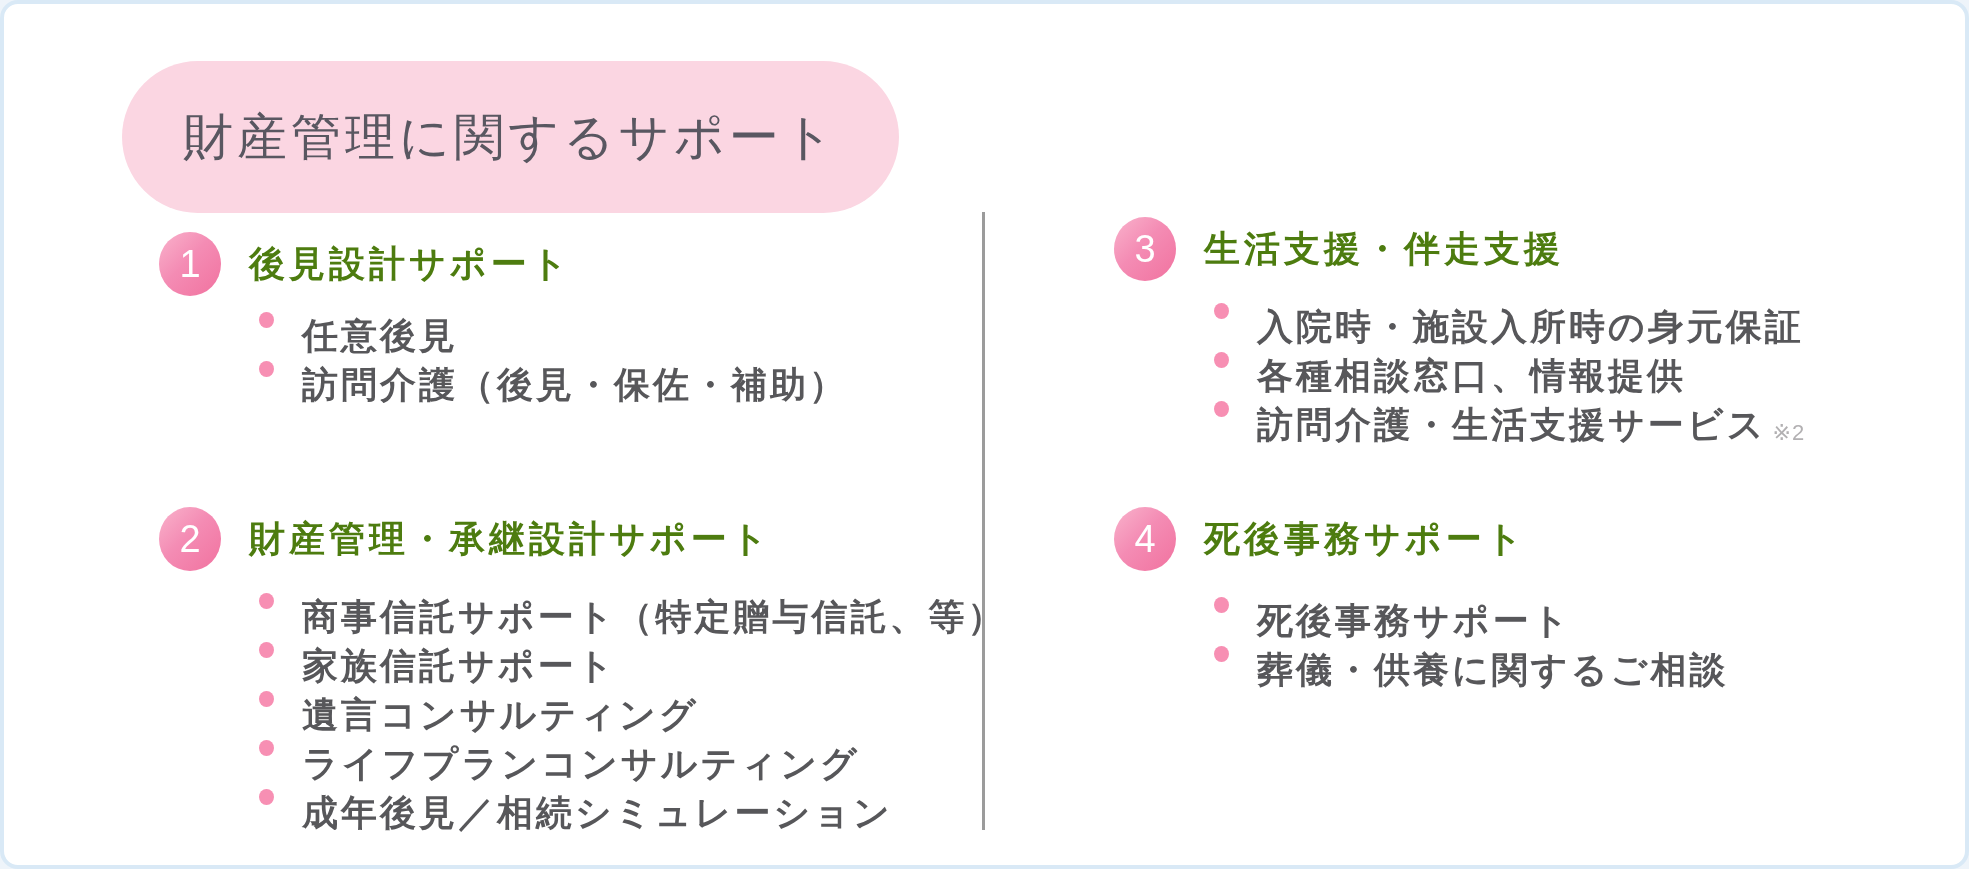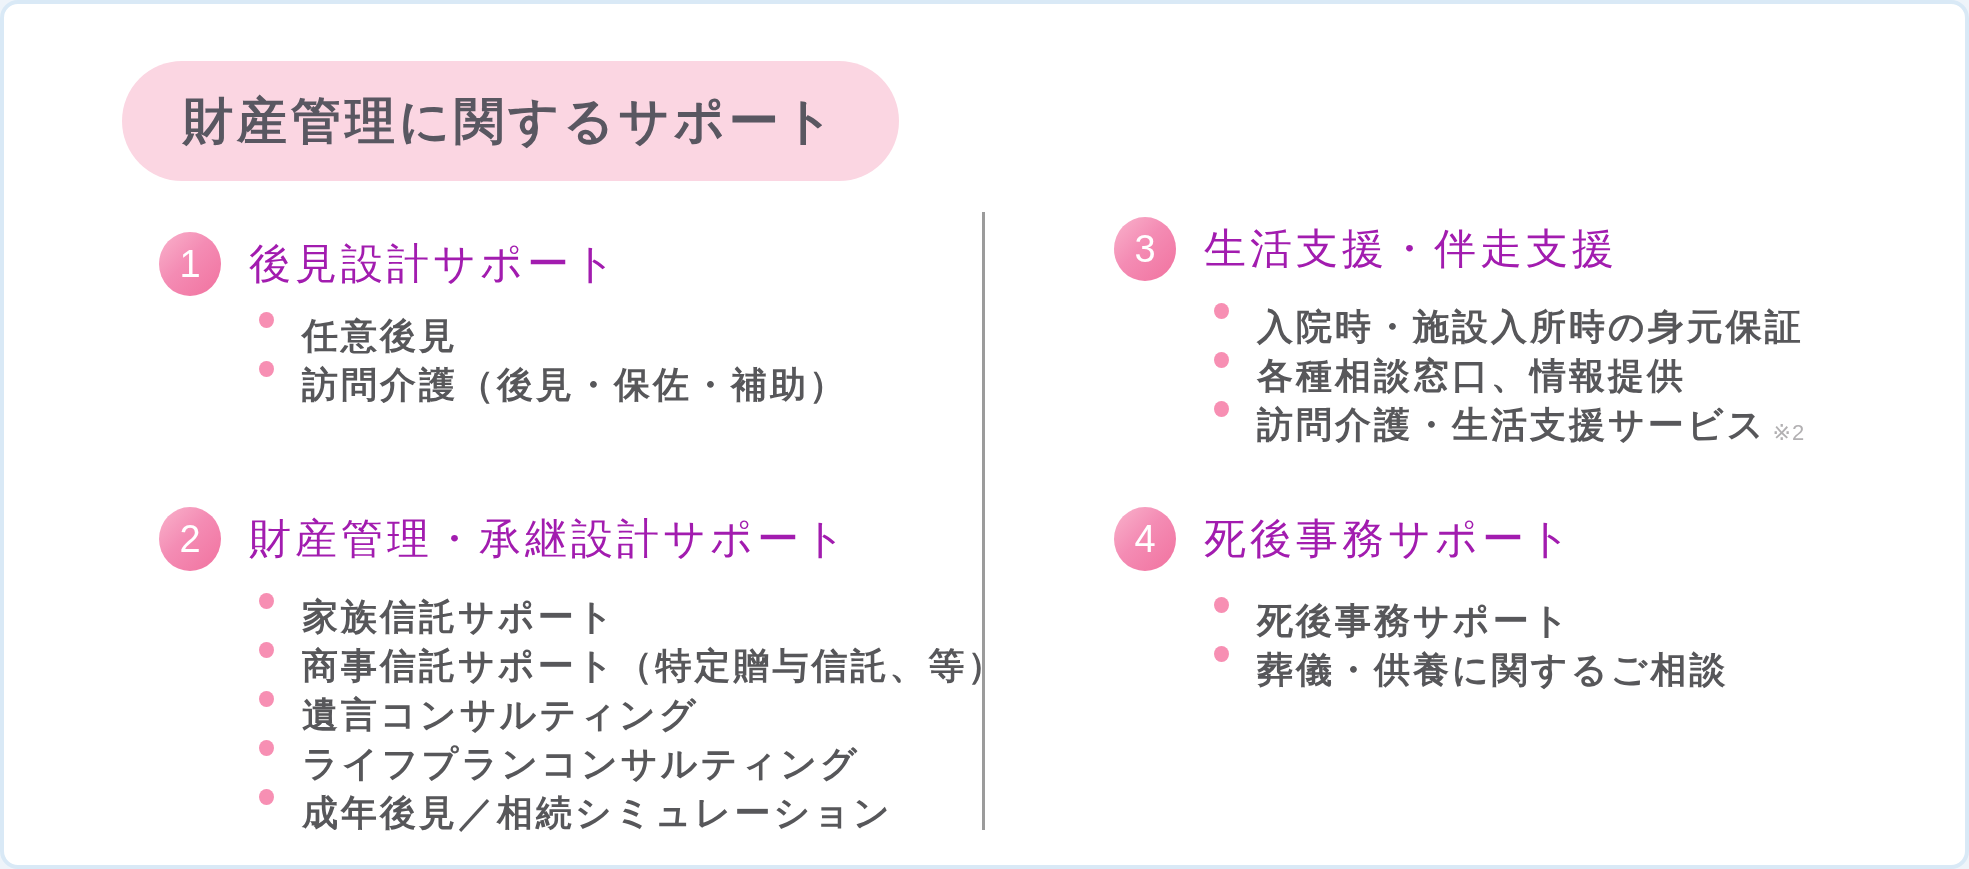--- a/index.html
+++ b/index.html
@@ -15,28 +15,28 @@
     box-sizing: border-box;
     background: #ffffff;
     border: 4px solid #d9e9f6;
     border-radius: 18px;
     overflow: hidden;
   }
   
   .pill {
     position: absolute;
     top: 57px;
-    height: 120px;
+    height: 152px;
     border-radius: 999px;
     background: #fbd6e2;
     display: flex;
     align-items: center;
     justify-content: center;
     font-size: 50px;
-    font-weight: bold;
+    font-weight: normal;
     letter-spacing: 4px;
     color: #595761;
   }
   .pill-left  { left: 118px;  width: 777px; }
   .pill-right { left: 1040px; width: 800px; }
 
   
   .divider {
     position: absolute;
     left: 978px;
@@ -63,24 +63,24 @@
     flex-shrink: 0;
   }
   .num-circle span {
     color: #ffffff;
     font-size: 38px;
     font-weight: normal;
     line-height: 1;
   }
   .sec-title {
     margin: 0 0 0 28px;
-    font-size: 42px;
-    font-weight: normal;
+    font-size: 36px;
+    font-weight: bold;
     letter-spacing: 4px;
-    color: #a21caf;
+    color: #4d7c0f;
   }
   .bullets {
     list-style: none;
     margin: 16px 0 0 0;
     padding: 0 0 0 100px;
   }
   .bullet {
     display: flex;
     align-items: flex-start;
     height: 49px;
@@ -148,25 +148,25 @@
   <div class="section sec-2">
     <div class="sec-head">
       <div class="num-circle">
         <span>2</span>
       </div>
       <h3 class="sec-title">財産管理・承継設計サポート</h3>
     </div>
     <ul class="bullets">
       <li class="bullet">
         <span class="dot"></span>
+        <span class="bullet-text">商事信託サポート（特定贈与信託、等）</span>
+      </li>
+      <li class="bullet">
+        <span class="dot"></span>
         <span class="bullet-text">家族信託サポート</span>
-      </li>
-      <li class="bullet">
-        <span class="dot"></span>
-        <span class="bullet-text">商事信託サポート（特定贈与信託、等）</span>
       </li>
       <li class="bullet">
         <span class="dot"></span>
         <span class="bullet-text">遺言コンサルティング</span>
       </li>
       <li class="bullet">
         <span class="dot"></span>
         <span class="bullet-text">ライフプランコンサルティング</span>
       </li>
       <li class="bullet">

